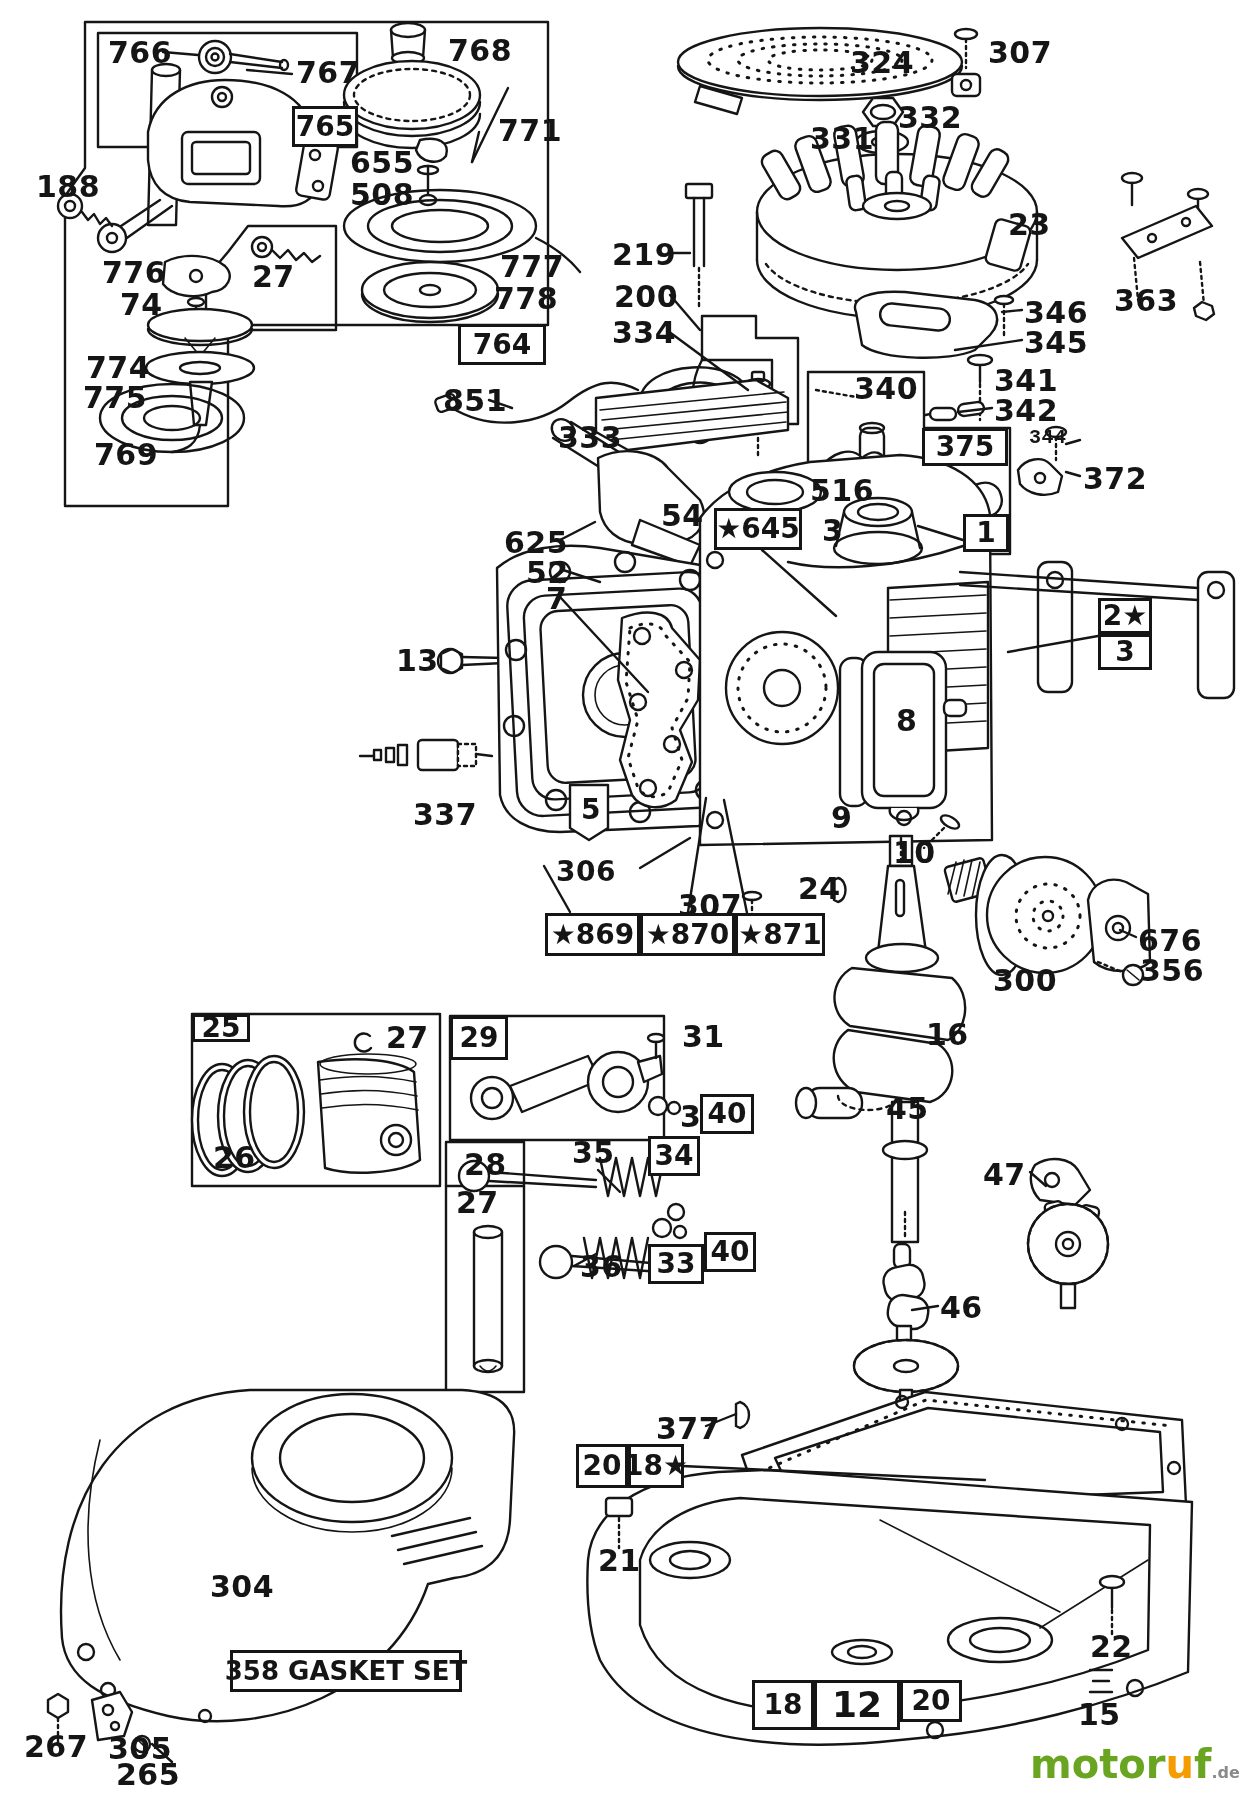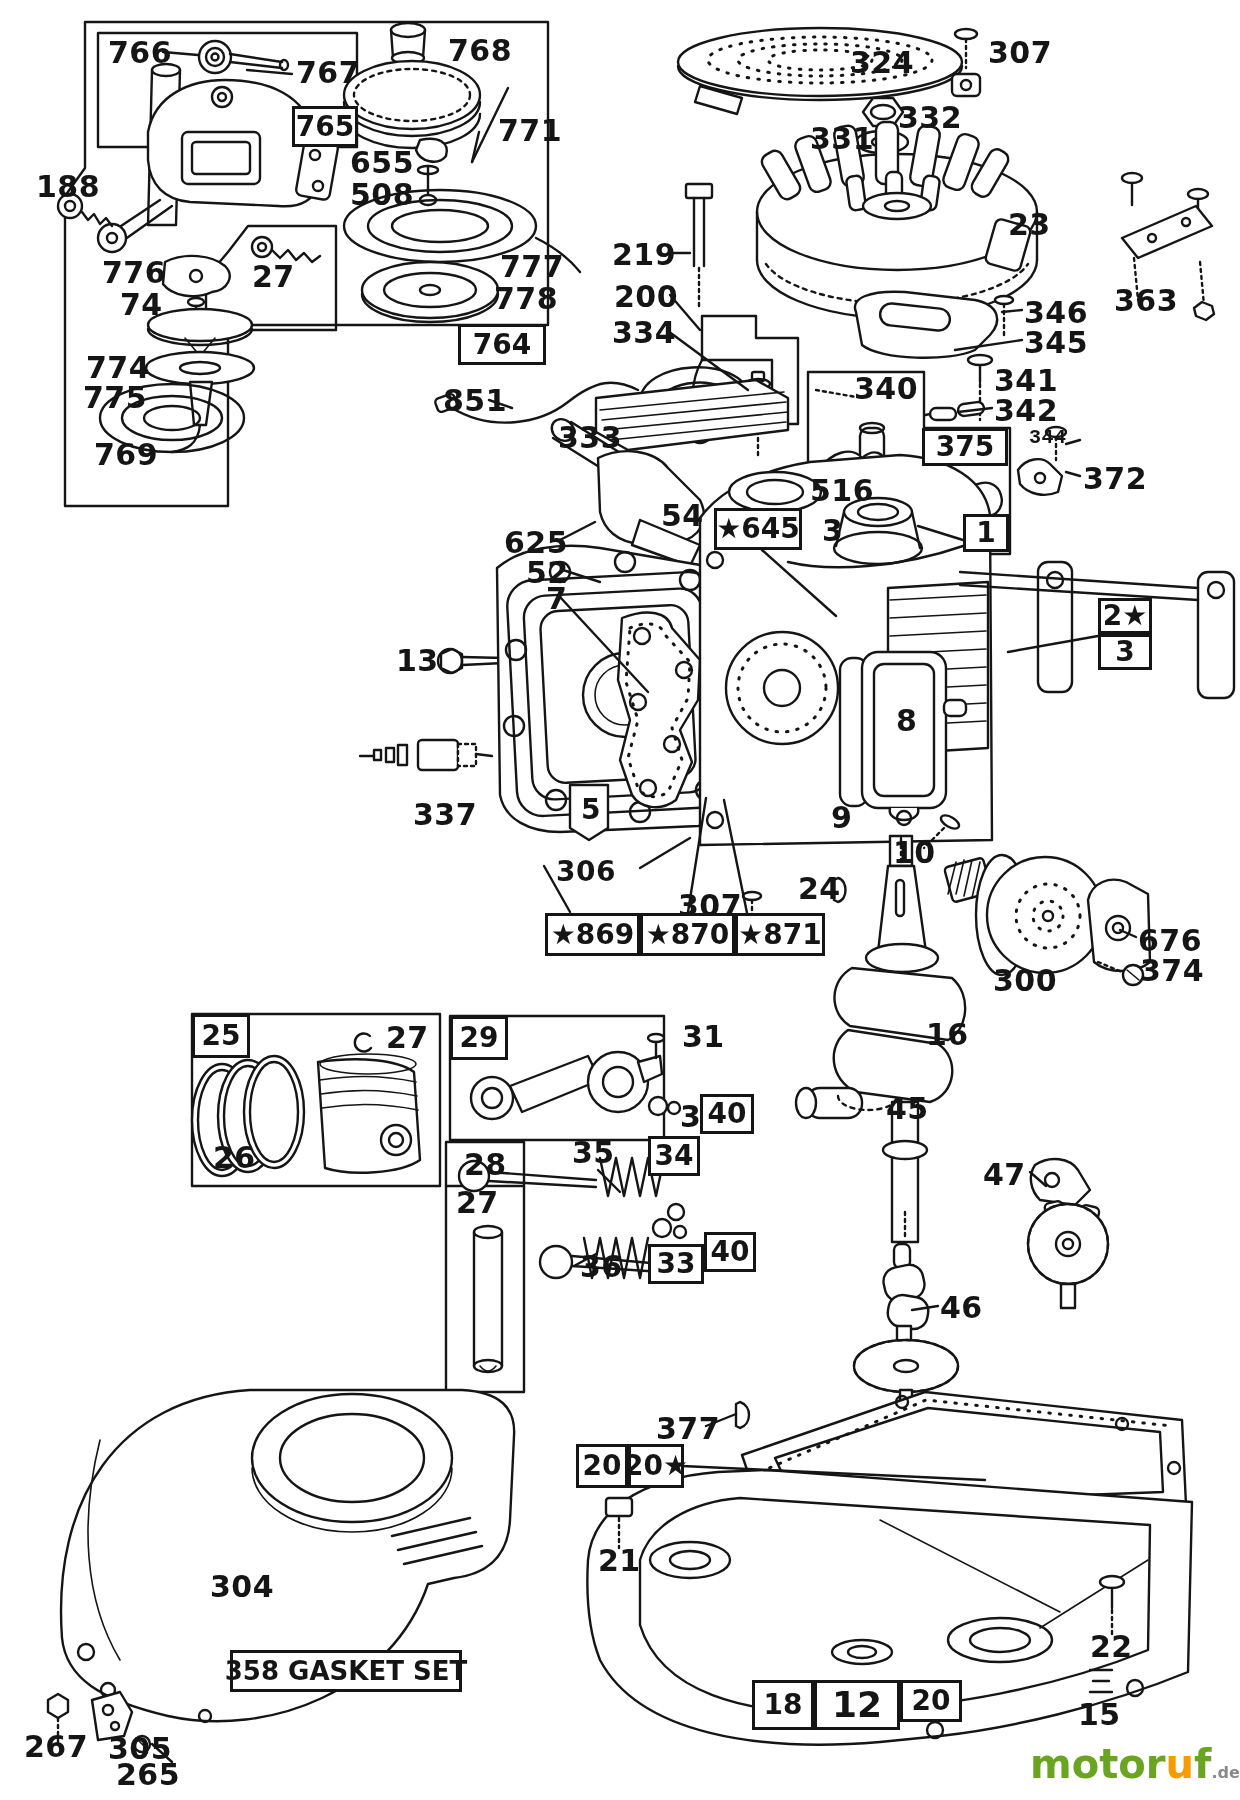--- a/index.html
+++ b/index.html
@@ -620,42 +620,42 @@
       <div class="part-label" style="left: 831px; top: 803px; font-size: 30px;">9</div>
       <div class="part-label" style="left: 893px; top: 838px; font-size: 30px;">10</div>
       <div class="part-label" style="left: 798px; top: 874px; font-size: 30px;">24</div>
       <div class="part-label" style="left: 556px; top: 858px; font-size: 28px;">306</div>
       <div class="part-label" style="left: 678px; top: 891px; font-size: 30px;">307</div>
       <div class="part-label boxed" style="left: 545px; top: 913px; width: 95px; height: 43px; font-size: 28px;">★869</div>
       <div class="part-label boxed" style="left: 640px; top: 913px; width: 95px; height: 43px; font-size: 28px;">★870</div>
       <div class="part-label boxed" style="left: 735px; top: 913px; width: 90px; height: 43px; font-size: 28px;">★871</div>
       <div class="part-label" style="left: 993px; top: 966px; font-size: 30px;">300</div>
       <div class="part-label" style="left: 1138px; top: 926px; font-size: 30px;">676</div>
-      <div class="part-label" style="left: 1140px; top: 956px; font-size: 30px;">374</div>
+      <div class="part-label" style="left: 1140px; top: 956px; font-size: 30px;">356</div>
       <div class="part-label" style="left: 926px; top: 1020px; font-size: 30px;">16</div>
       <div class="part-label" style="left: 886px; top: 1094px; font-size: 30px;">45</div>
       <div class="part-label" style="left: 983px; top: 1160px; font-size: 30px;">47</div>
       <div class="part-label" style="left: 940px; top: 1293px; font-size: 30px;">46</div>
-      <div class="part-label boxed" style="left: 192px; top: 1014px; width: 58px; height: 44px; font-size: 28px;">25</div>
+      <div class="part-label boxed" style="left: 192px; top: 1014px; width: 58px; height: 28px; font-size: 28px;">25</div>
       <div class="part-label" style="left: 386px; top: 1023px; font-size: 30px;">27</div>
       <div class="part-label" style="left: 213px; top: 1143px; font-size: 30px;">26</div>
       <div class="part-label boxed" style="left: 450px; top: 1016px; width: 58px; height: 44px; font-size: 28px;">29</div>
       <div class="part-label" style="left: 682px; top: 1022px; font-size: 30px;">31</div>
       <div class="part-label" style="left: 680px; top: 1102px; font-size: 30px;">32</div>
       <div class="part-label" style="left: 464px; top: 1150px; font-size: 30px;">28</div>
       <div class="part-label" style="left: 456px; top: 1188px; font-size: 30px;">27</div>
       <div class="part-label" style="left: 572px; top: 1138px; font-size: 30px;">35</div>
       <div class="part-label boxed" style="left: 648px; top: 1136px; width: 52px; height: 40px; font-size: 28px;">34</div>
       <div class="part-label boxed" style="left: 700px; top: 1094px; width: 54px; height: 40px; font-size: 28px;">40</div>
       <div class="part-label boxed" style="left: 648px; top: 1244px; width: 56px; height: 40px; font-size: 28px;">33</div>
       <div class="part-label boxed" style="left: 704px; top: 1232px; width: 52px; height: 40px; font-size: 28px;">40</div>
       <div class="part-label" style="left: 580px; top: 1252px; font-size: 30px;">36</div>
       <div class="part-label" style="left: 656px; top: 1414px; font-size: 30px;">377</div>
       <div class="part-label boxed" style="left: 576px; top: 1444px; width: 52px; height: 44px; font-size: 28px;">20</div>
-      <div class="part-label boxed" style="left: 628px; top: 1444px; width: 56px; height: 44px; font-size: 28px;">20★</div>
+      <div class="part-label boxed" style="left: 628px; top: 1444px; width: 56px; height: 44px; font-size: 28px;">18★</div>
       <div class="part-label" style="left: 598px; top: 1546px; font-size: 30px;">21</div>
       <div class="part-label" style="left: 210px; top: 1572px; font-size: 30px;">304</div>
       <div class="part-label boxed" style="left: 230px; top: 1650px; width: 232px; height: 42px; font-size: 26px;">358 GASKET SET</div>
       <div class="part-label" style="left: 24px; top: 1732px; font-size: 30px;">267</div>
       <div class="part-label" style="left: 108px; top: 1734px; font-size: 30px;">305</div>
       <div class="part-label" style="left: 116px; top: 1760px; font-size: 30px;">265</div>
       <div class="part-label boxed" style="left: 752px; top: 1680px; width: 62px; height: 50px; font-size: 28px;">18</div>
       <div class="part-label boxed" style="left: 814px; top: 1680px; width: 86px; height: 50px; font-size: 36px;">12</div>
       <div class="part-label boxed" style="left: 900px; top: 1680px; width: 62px; height: 42px; font-size: 28px;">20</div>
       <div class="part-label" style="left: 1090px; top: 1632px; font-size: 30px;">22</div>

